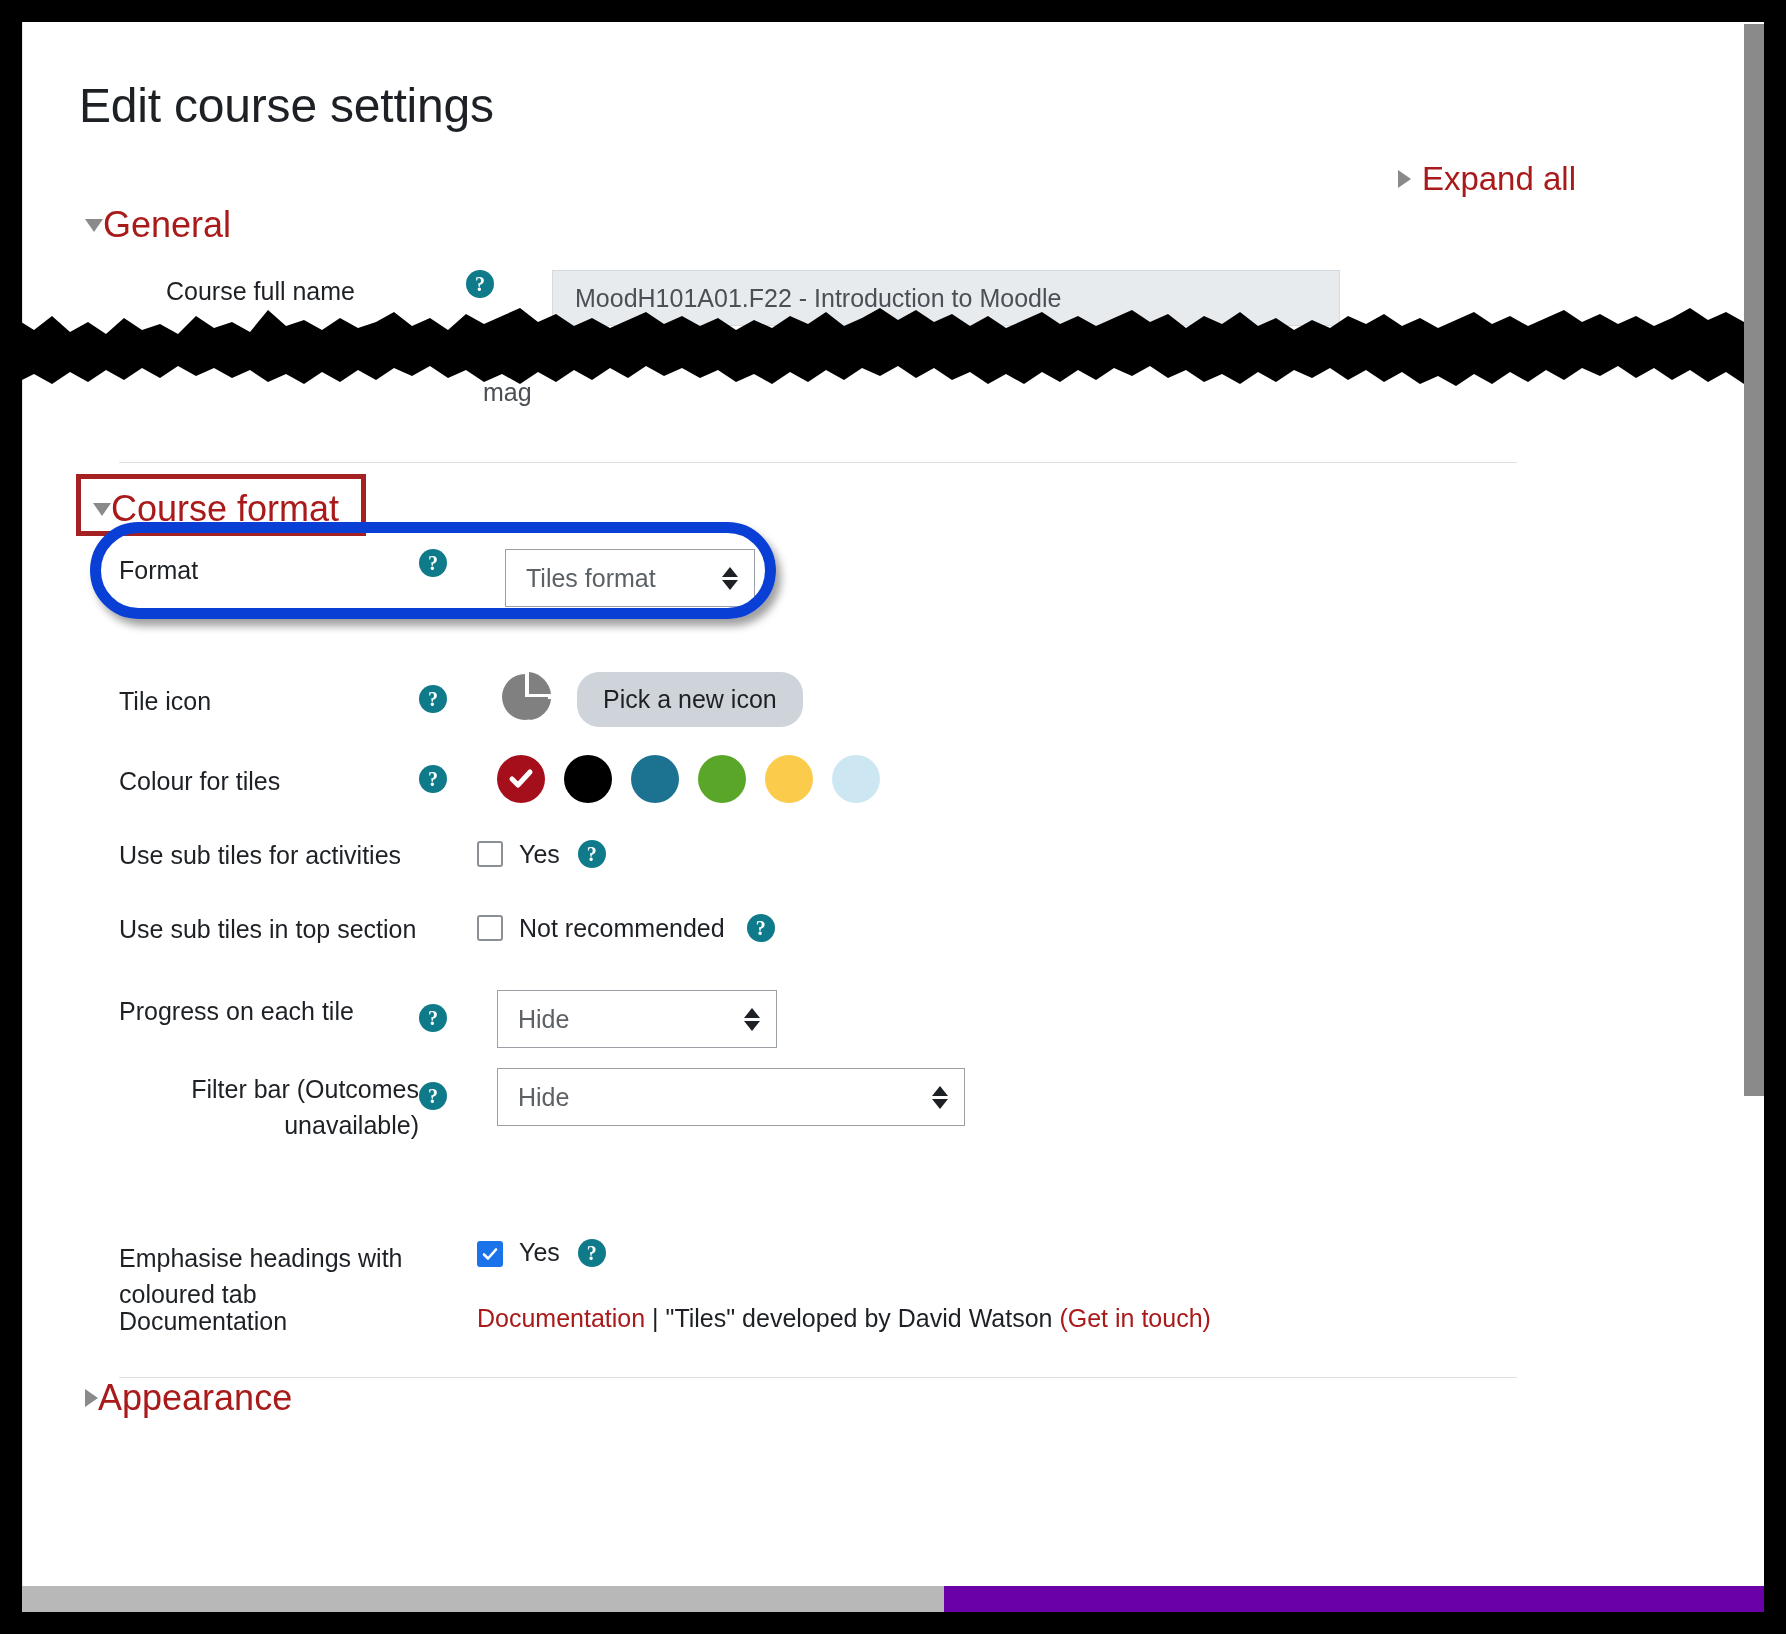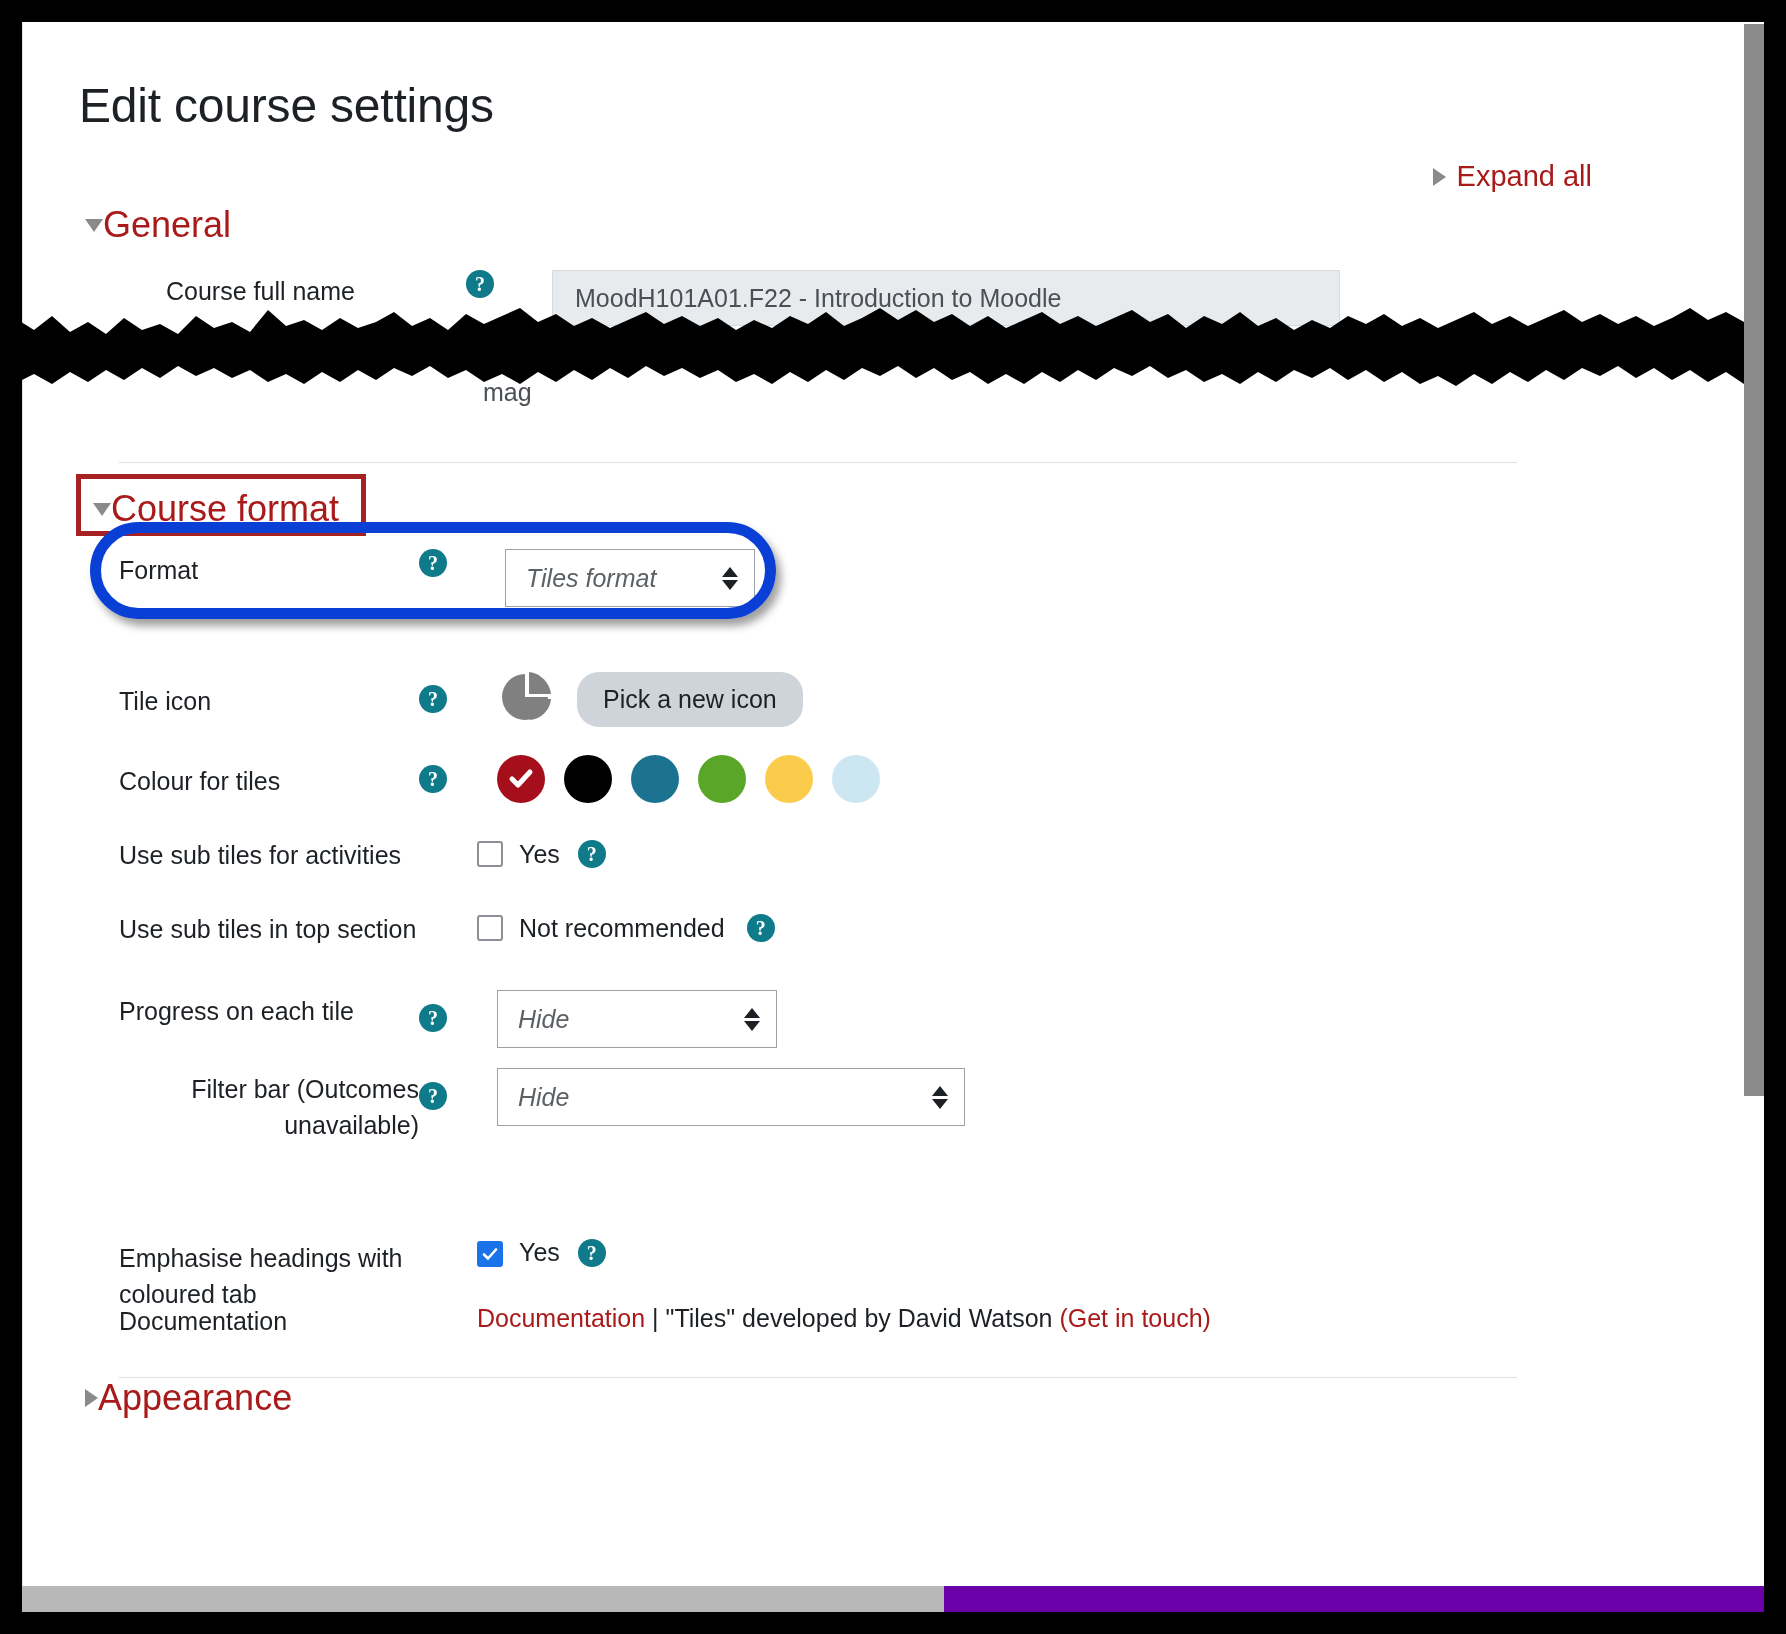--- a/index.html
+++ b/index.html
@@ -53,27 +53,27 @@
     font-size: 48px;
     color: #1d2125;
     font-weight: 400;
     letter-spacing: -0.2px;
     white-space: nowrap;
   }
 
   
   .expand-all {
     position: absolute;
-    right: 130px;
+    right: 146px;
     top: 138px;
     display: flex;
     align-items: center;
     gap: 11px;
     color: #a91a1a;
-    font-size: 29px;
+    font-size: 33px;
     cursor: pointer;
     white-space: nowrap;
   }
   .tri-right {
     width: 0; height: 0;
     border-left: 13px solid #8a8a8a;
     border-top: 9px solid transparent;
     border-bottom: 9px solid transparent;
   }
   .tri-down {
@@ -168,21 +168,20 @@
     background: #ffffff;
     border: 1px solid #9aa0a6;
     box-sizing: border-box;
     display: flex;
     align-items: center;
     justify-content: space-between;
     padding: 0 16px 0 20px;
     font-size: 25px;
     color: #5c6166;
     cursor: pointer;
-    font-style: italic;
   }
   .updown {
     display: flex;
     flex-direction: column;
     align-items: center;
     justify-content: center;
     gap: 3px;
     flex: 0 0 auto;
   }
   .updown i {

